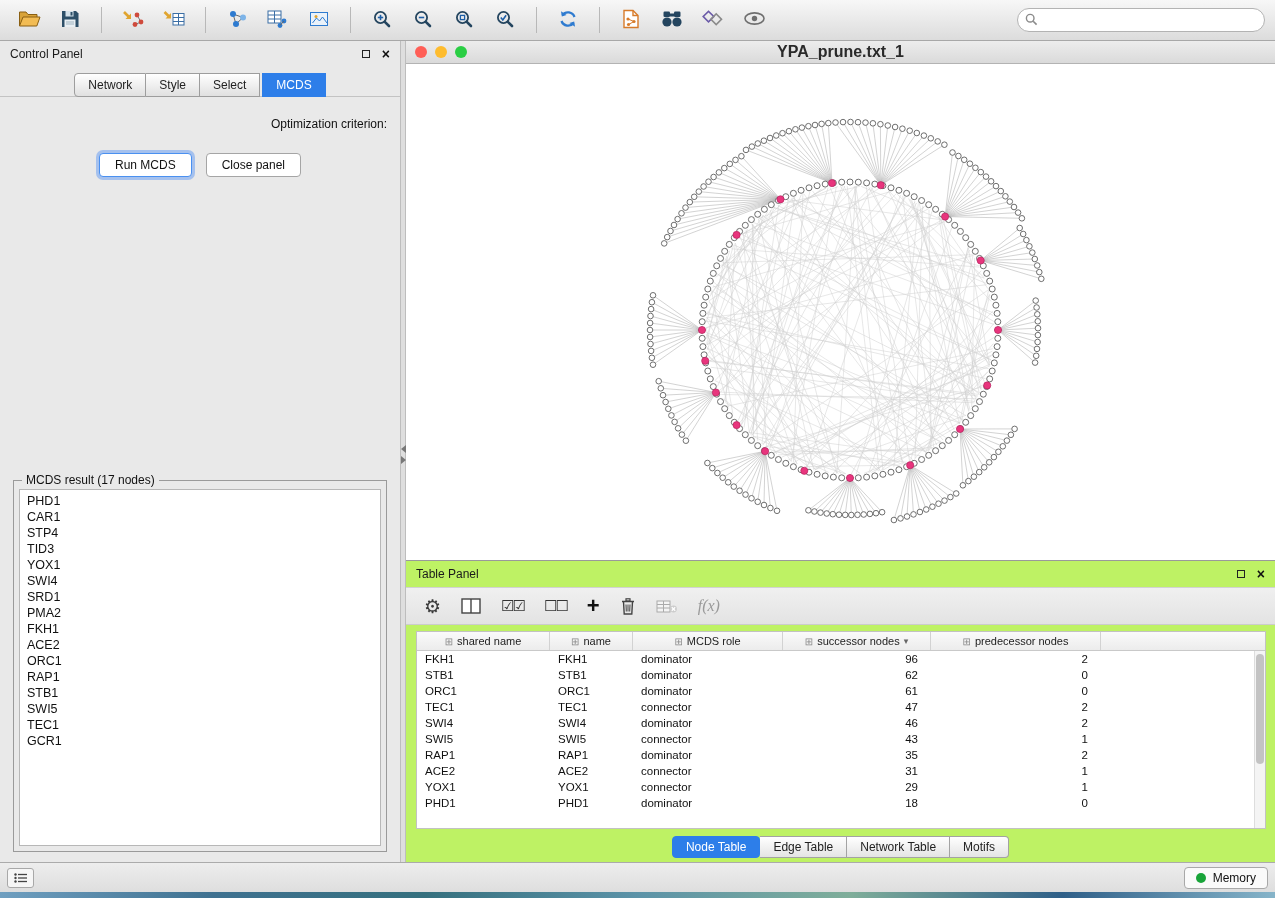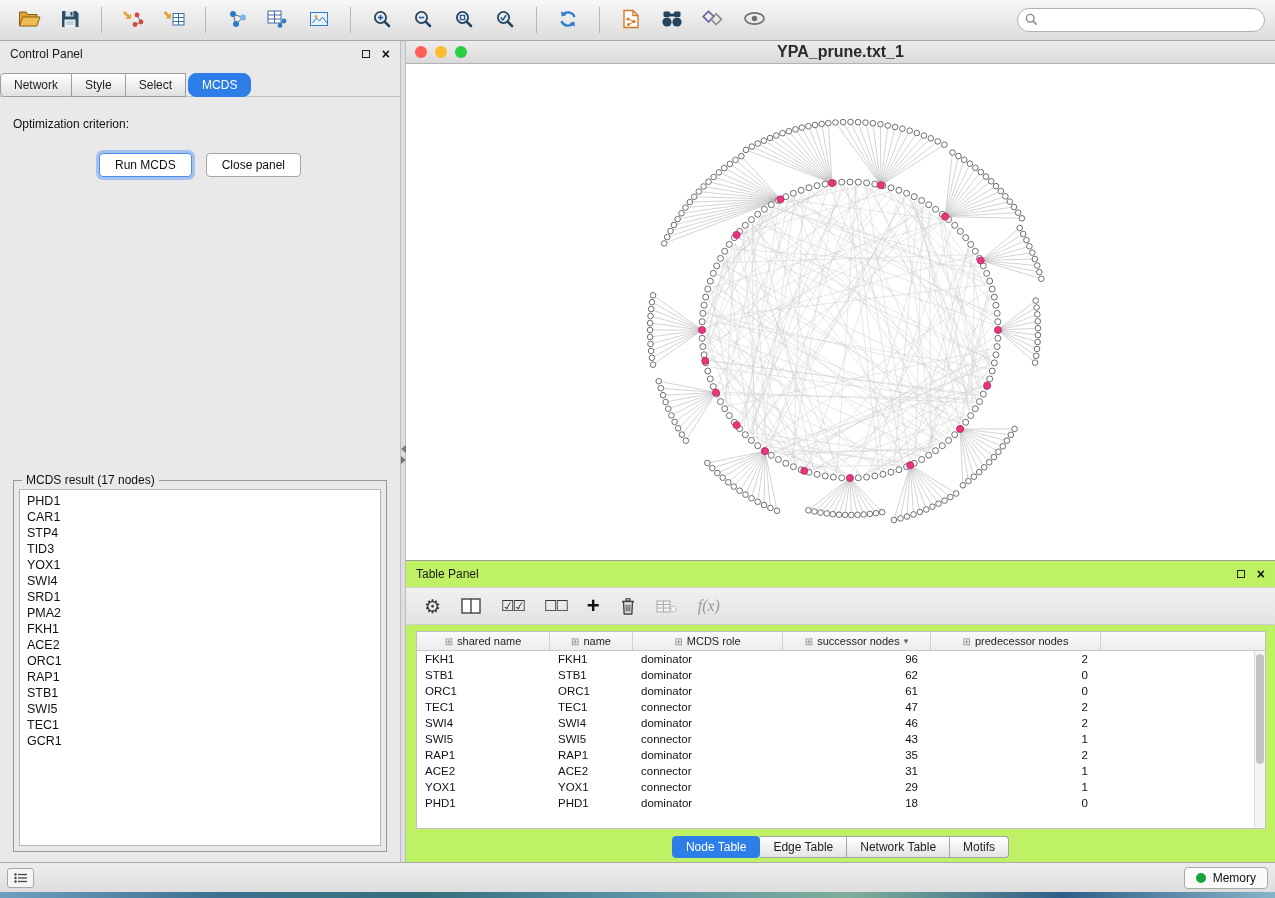--- a/index.html
+++ b/index.html
@@ -16,26 +16,26 @@
 
 
 .main{flex:1;display:flex;min-height:0}
 
 
 .control-panel{width:400px;background:#e9e9e9;display:flex;flex-direction:column;flex:none}
 .panel-header{height:26px;display:flex;align-items:center;padding:0 10px;font-size:12px;color:#1a1a1a;flex:none}
 .win-btns{margin-left:auto;display:flex;gap:12px;align-items:center}
 .wsq{width:8px;height:8px;border:1.4px solid #222;display:inline-block}
 .wx{font-weight:bold;font-size:14px;color:#111;line-height:10px}
-.tabs-wrap{display:flex;border-bottom:1px solid #c3c3c3;padding-top:6px;flex:none}
+.tabs-wrap{display:flex;justify-content:center;border-bottom:1px solid #c3c3c3;padding-top:6px;flex:none}
 .tab{font-size:12px;padding:4px 13px;background:linear-gradient(#ffffff,#e0e0e0);border:1px solid #9d9d9d;border-left:none;color:#222;margin-bottom:-1px}
 .tab.first{border-left:1px solid #9d9d9d;border-radius:4px 0 0 4px}
-.tab.active{background:#2d7ee9;color:#fff;border:1px solid #2d7ee9;border-radius:8px;margin-left:2px}
+.tab.active{background:#2d7ee9;color:#fff;border:1px solid #2d7ee9;border-radius:0;margin-left:2px}
 .cp-body{flex:1;display:flex;flex-direction:column;padding:0 13px 10px;min-height:0}
-.opt-label{text-align:left;margin:20px 0 9px;color:#111}
+.opt-label{text-align:right;margin:20px 0 9px;color:#111}
 .dropdown{width:318px;height:23px;background:#fff;border:1px solid #ababab;border-radius:4px;display:flex;align-items:center;padding-left:9px;position:relative;margin:0 auto;flex:none}
 .dd-stepper{position:absolute;right:1px;top:1px;bottom:1px;width:18px;background:linear-gradient(#6aaaf6,#2d72dd);border-radius:3px;display:flex;flex-direction:column;align-items:center;justify-content:center;color:#fff;font-size:6px;line-height:5px}
 .btn-row{display:flex;justify-content:center;gap:14px;margin-top:13px;flex:none}
 .btn{font-size:12px;padding:4px 15px;background:#fff;border:1px solid #a5a5a5;border-radius:4px;color:#111}
 .btn.focused{border-color:#4a90f0;box-shadow:0 0 0 3px rgba(82,144,245,.45)}
 .spacer{flex:1}
 .groupbox{border:1px solid #9a9a9a;position:relative;height:372px;padding:8px 5px 5px;flex:none}
 .group-title{position:absolute;top:-8px;left:8px;background:#e9e9e9;padding:0 4px;font-size:12px}
 .result-list{background:#fff;border:1px solid #b7b7b7;height:100%;overflow:hidden;padding:3px 7px;font-size:12.5px}
 .result-list .li{height:16px;line-height:16px}

